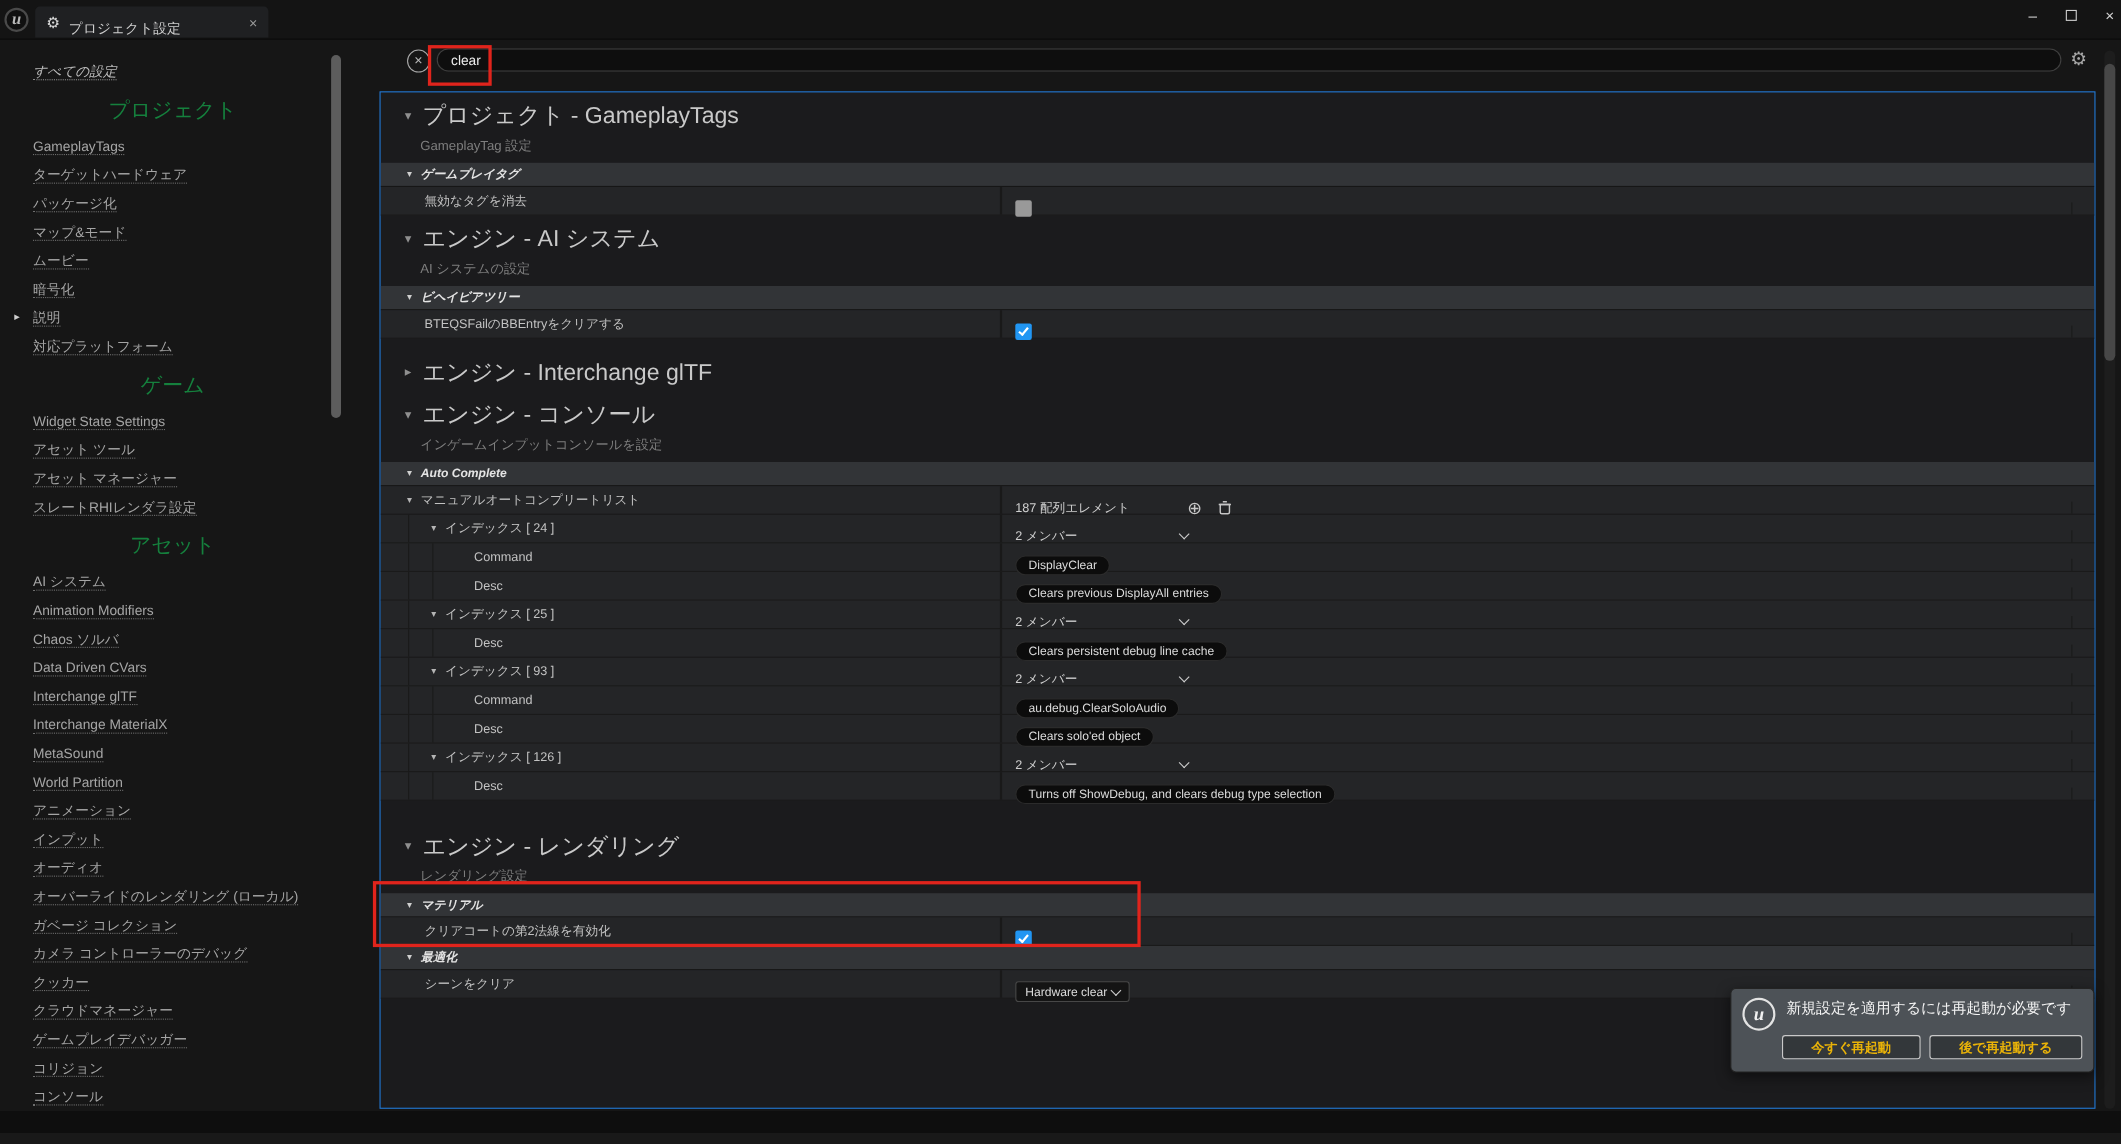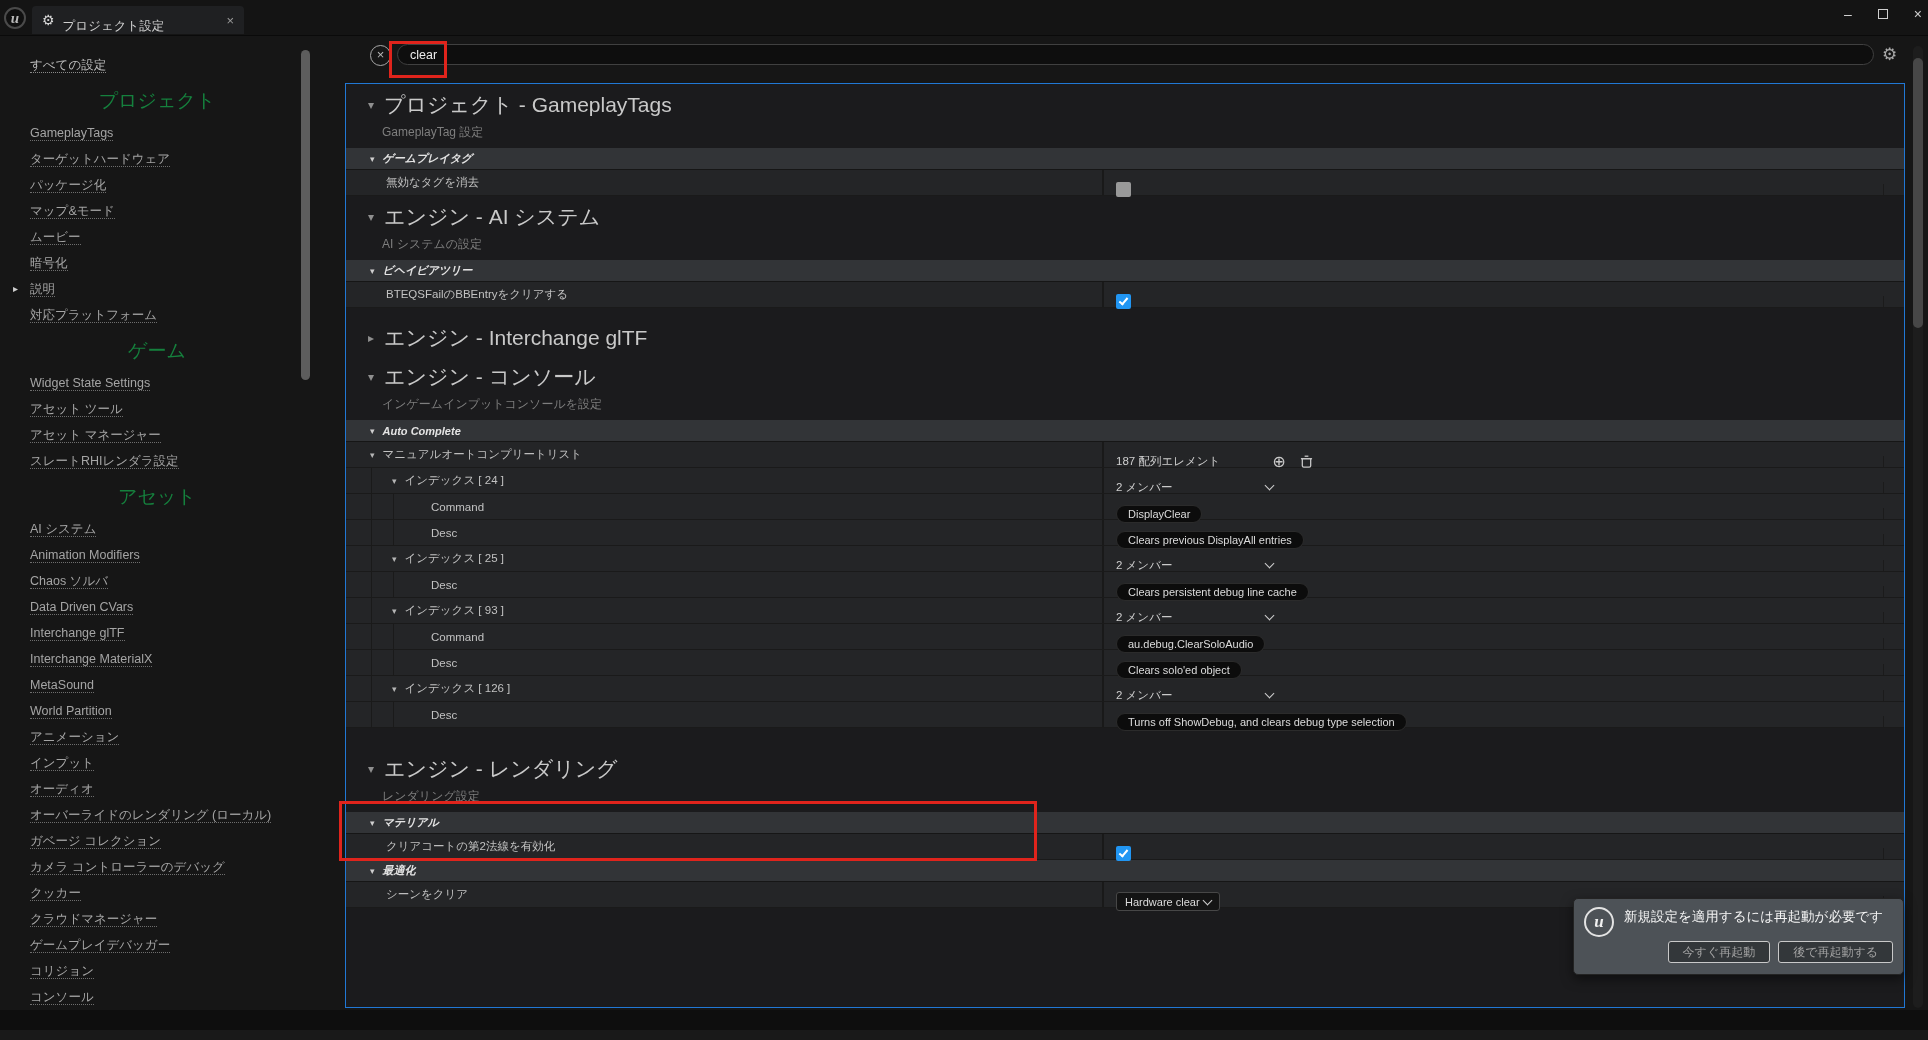--- a/index.html
+++ b/index.html
@@ -16,21 +16,21 @@
   .tab-icon { font-size:14px; color:#d8d8d8; }
   .tab-label { font-size:12.5px; color:#cfcfcf; flex:1;margin-top:12px; }
   .tab-close { font-size:13px; color:#9a9a9a; cursor:default; }
   .win-controls { position:absolute; right:6px; top:4px; display:flex; gap:26px; align-items:center; height:20px; }
   .wc { color:#cfcfcf; font-size:14px; line-height:20px; }
   .wc-box { width:10px; height:10px; border:1.5px solid #cfcfcf; display:inline-block; }
 
   
   .sidebar { position:absolute; left:0; top:36px; width:300px; height:974px; padding-top:8px; overflow:hidden; }
   .side-all { display:block; margin:8px 0 0 30px; font-size:12.5px; color:#bdbdbd; height:26px; line-height:26px; }
-  .side-all span { border-bottom:1px dotted #8a8a8a; }
+  .side-all span { border-bottom:1px dotted #8a8a8a;font-style:italic; }
   .side-title { height:30px; line-height:30px; margin:8px 0 4px 14px; font-size:19px; color:#15803d;text-align:center; }
   .side-list { list-style:none; }
   .side-list li { position:relative; height:26px; line-height:26px; padding-left:30px; font-size:12.5px; color:#a5a5a5; white-space:nowrap; }
   .side-list li span.lnk { border-bottom:1px dotted #6e6e6e; }
   .side-arrow { position:absolute; left:13px; top:0; font-size:10px; color:#cfcfcf; }
   .side-scroll { position:absolute; left:301px; top:44px; width:9px; height:962px; }
   .side-scroll .thumb { position:absolute; left:0; top:6px; width:9px; height:330px; background:#5d5d5d; border-radius:4.5px; }
 
   
   .search-clear-btn { position:absolute; left:370px; top:45px; width:21px; height:21px; border:1.5px solid #a8a8a8;
@@ -50,21 +50,21 @@
   .sec-heading { height:36px; padding:6px 0 0 22px; display:flex; align-items:center; gap:10px; }
   .sec-heading .tri { font-size:12px; color:#8f8f8f; }
   .sec-heading .t { font-size:21px; color:#c9c9c9; }
   .sec-sub { height:28px; line-height:24px; padding-left:36px; font-size:12px; color:#7e7e7e; }
   .sec-gap { height:20px; }
   .cat-bar { height:22px; background:#323437; border-bottom:1px solid #161616; display:flex; align-items:center;
     gap:8px; padding-left:24px; }
   .cat-bar .tri { font-size:9px; color:#cfcfcf; }
   .cat-bar .t { font-size:11px; font-style:italic; font-weight:bold; color:#e4e4e4; }
   .row { height:26px; background:#242527; border-bottom:1px solid #1a1a1a; display:flex; }
-  .cell-label { position:relative; width:758px; display:flex; align-items:center; border-right:2px solid #191919;
+  .cell-label { position:relative; width:565px; display:flex; align-items:center; border-right:2px solid #191919;
     font-size:11.5px; color:#c2c2c2;text-align:right; }
   .cell-label .tri { font-size:9px; color:#b5b5b5; margin-right:8px; }
   .lab-l1 { padding-left:40px; }
   .lab-l1c { padding-left:24px; }
   .lab-l2 { padding-left:46px; }
   .lab-l3 { padding-left:85px; }
   .guide { position:absolute; top:0; bottom:0; width:1px; background:#1a1a1a; }
   .g1 { left:25px; } .g2 { left:47px; }
   .cell-value { position:relative; flex:1; display:flex; align-items:center; gap:10px; padding-left:12px; font-size:11.5px; color:#cfcfcf;margin-top:14px; }
   .cell-value::after { content:""; position:absolute; right:20px; top:0; bottom:0; width:1px; background:#1b1b1b; }
@@ -88,22 +88,22 @@
 
   
   .toast { position:absolute; left:1573px; top:898px; width:331px; height:77px; background:#4d5257;
     border:1px solid #232323; border-radius:5px; z-index:60; box-shadow:0 4px 12px rgba(0,0,0,.5); padding:8px 10px 6px 10px; }
   .toast-top { display:flex; gap:10px; }
   .toast-logo { flex:none; width:30px; height:30px; border:2px solid #e3e3e3; border-radius:50%; color:#f0f0f0;
     font-family:"Liberation Serif","DejaVu Serif",serif; font-style:italic; font-weight:bold; font-size:17px;
     text-align:center; line-height:26px; }
   .toast-msg { font-size:13.5px; font-weight:normal; color:#f4f4f4; line-height:17px; padding-top:1px; }
   .toast-btns { display:flex; justify-content:flex-end; gap:8px; margin-top:4px; }
-  .toast-btn { background:#33373a; border:1px solid #c9c9c9; border-radius:3px; color:#a3a3a3; font-size:12px;
-    padding:2px 14px; line-height:16px; }
+  .toast-btn { background:#33373a; border:1px solid #c9c9c9; border-radius:3px; color:#eab308; font-size:12px;
+    padding:2px 26px; line-height:16px;font-weight:bold; }
 
   
   .bottom-strip { position:absolute; left:0; top:1010px; width:1928px; height:20px; background:#0e0e0e; }
   .bottom-strip2 { position:absolute; left:0; top:1030px; width:1928px; height:10px; background:#191919; }
 </style>
 </head>
 <body>
 
 <div class="titlebar">
   <div class="ue-logo">u</div>

